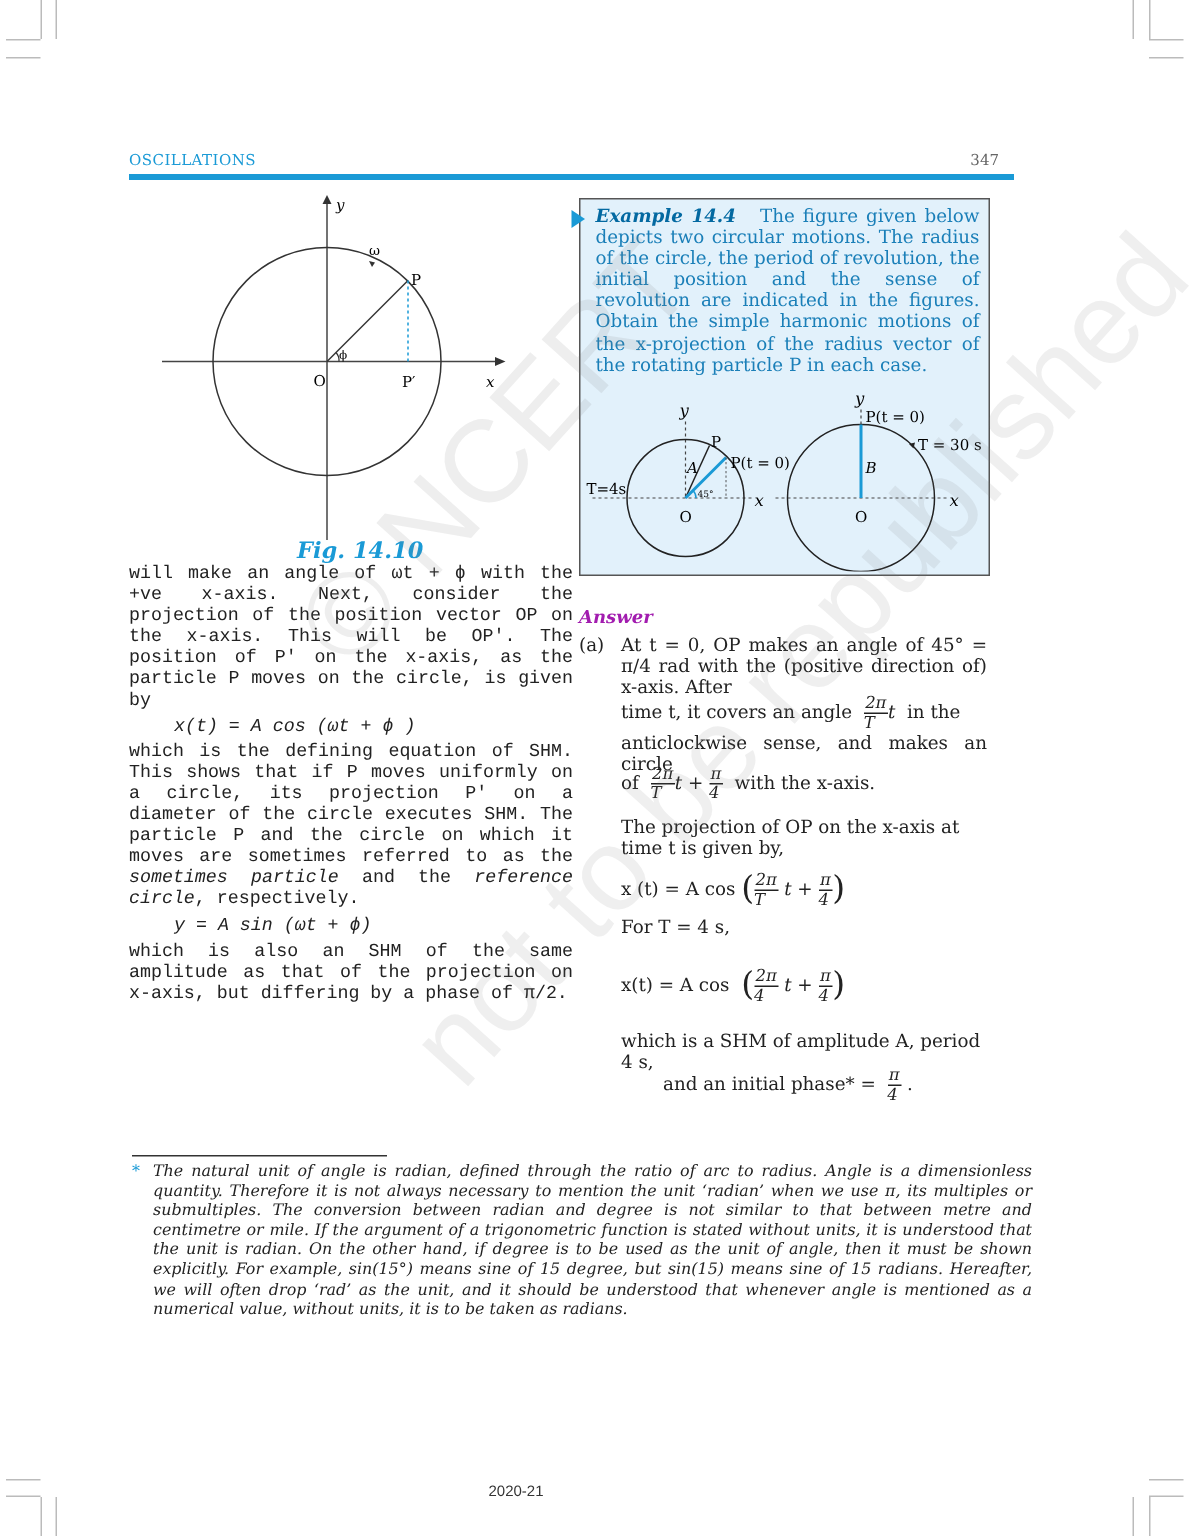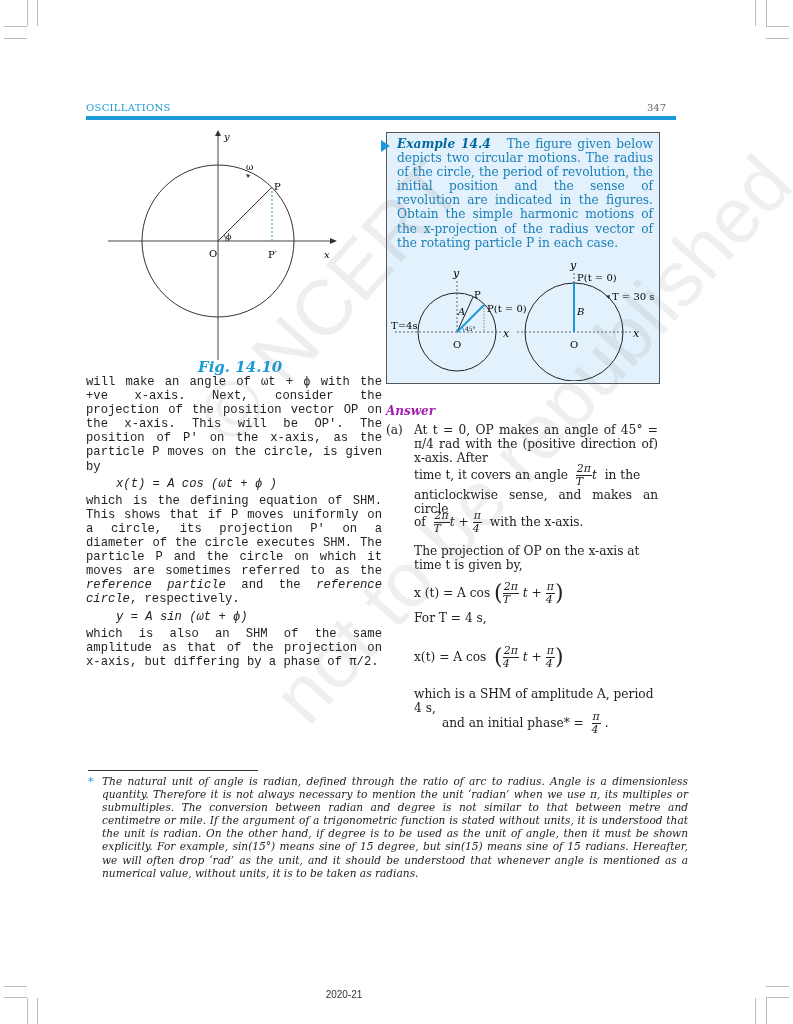--- a/index.html
+++ b/index.html
@@ -79,21 +79,21 @@
   <text x="166" y="60" font-size="10" font-family="DejaVu Serif, serif">P</text>
   <text x="101" y="127" font-size="10" font-family="DejaVu Serif, serif">O</text>
   <text x="160" y="128" font-size="10" font-family="DejaVu Serif, serif">P′</text>
   <text x="118" y="109" font-size="8" font-family="DejaVu Serif, serif">ϕ</text>
 </svg>
 <div class="fig-caption">Fig. 14.10</div>
 
 <div class="col-left">
   <p>will make an angle of ωt + ϕ with the +ve x-axis. Next, consider the projection of the position vector OP on the x-axis. This will be OP′. The position of P′ on the x-axis, as the particle P moves on the circle, is given by</p>
   <p class="eq" style="font-style:italic;">x(t) = A cos (ωt + ϕ )</p>
-  <p><span>which is the defining equation of SHM. This shows that if P moves uniformly on a circle, its projection P′ on a diameter of the circle executes SHM. The particle P and the circle on which it moves are sometimes referred to as the </span><i>reference particle</i><span> and the </span><i>reference circle</i><span>, respectively.</span></p>
+  <p><span>which is the defining equation of SHM. This shows that if P moves uniformly on a circle, its projection P′ on a diameter of the circle executes SHM. The particle P and the circle on which it moves are sometimes referred to as the </span><i>sometimes particle</i><span> and the </span><i>reference circle</i><span>, respectively.</span></p>
   <p class="eq" style="font-style:italic;">y = A sin (ωt + ϕ)</p>
   <p>which is also an SHM of the same amplitude as that of the projection on x-axis, but differing by a phase of π/2.</p>
 </div>
 
 <div class="example-box">
   <div class="arrow-mark"></div>
   <div class="example-text">
     <span class="label">Example 14.4</span>&nbsp;&nbsp;&nbsp;<span>The figure given below depicts two circular motions. The radius of the circle, the period of revolution, the initial position and the sense of revolution are indicated in the figures. Obtain the simple harmonic motions of the x-projection of the radius vector of the rotating particle P in each case.</span>
   </div>
   <svg class="fig2" width="272" height="130" viewBox="0 0 272 130">

